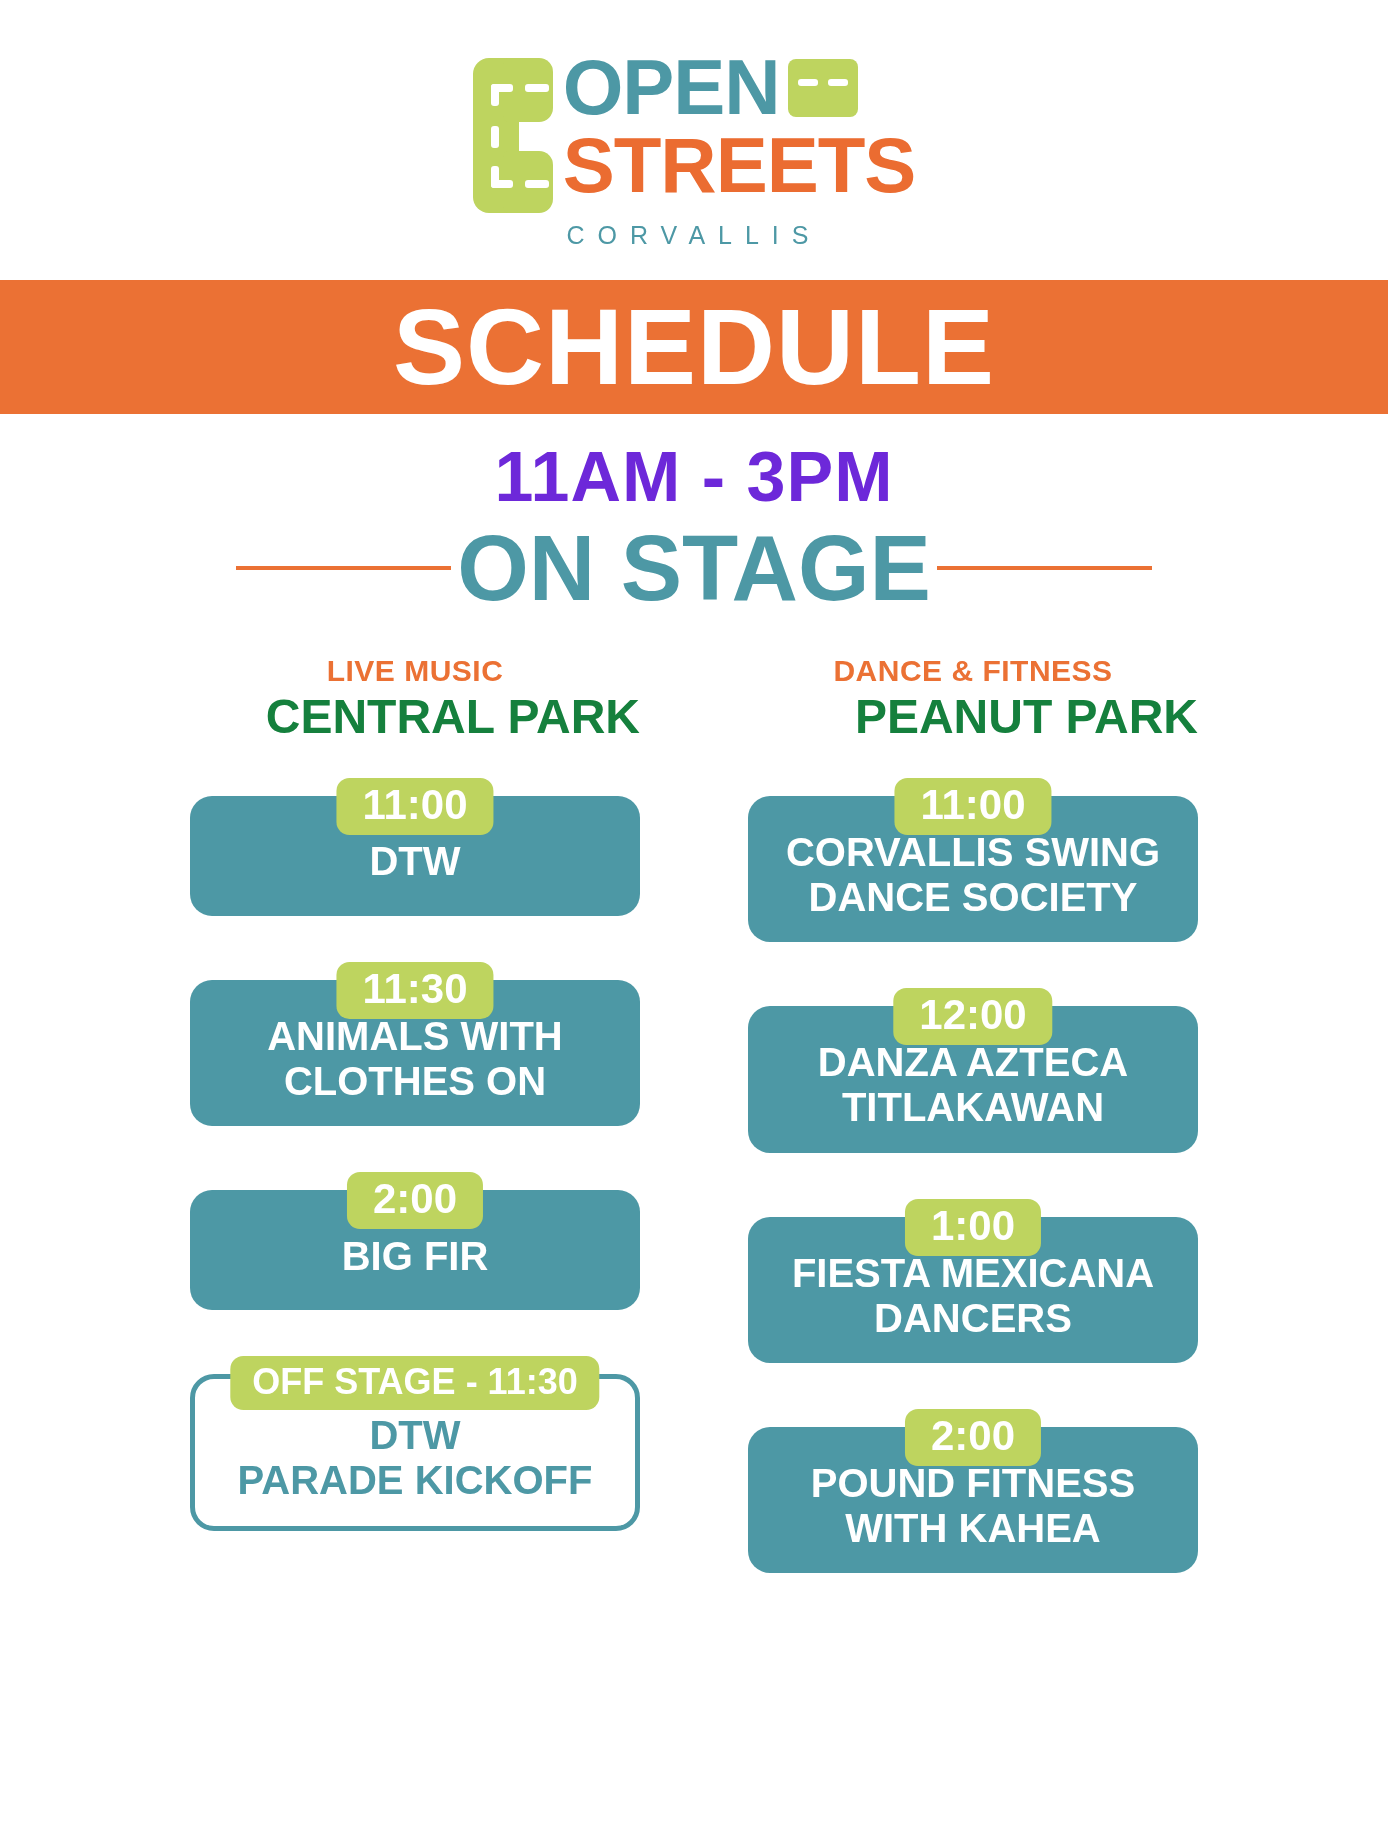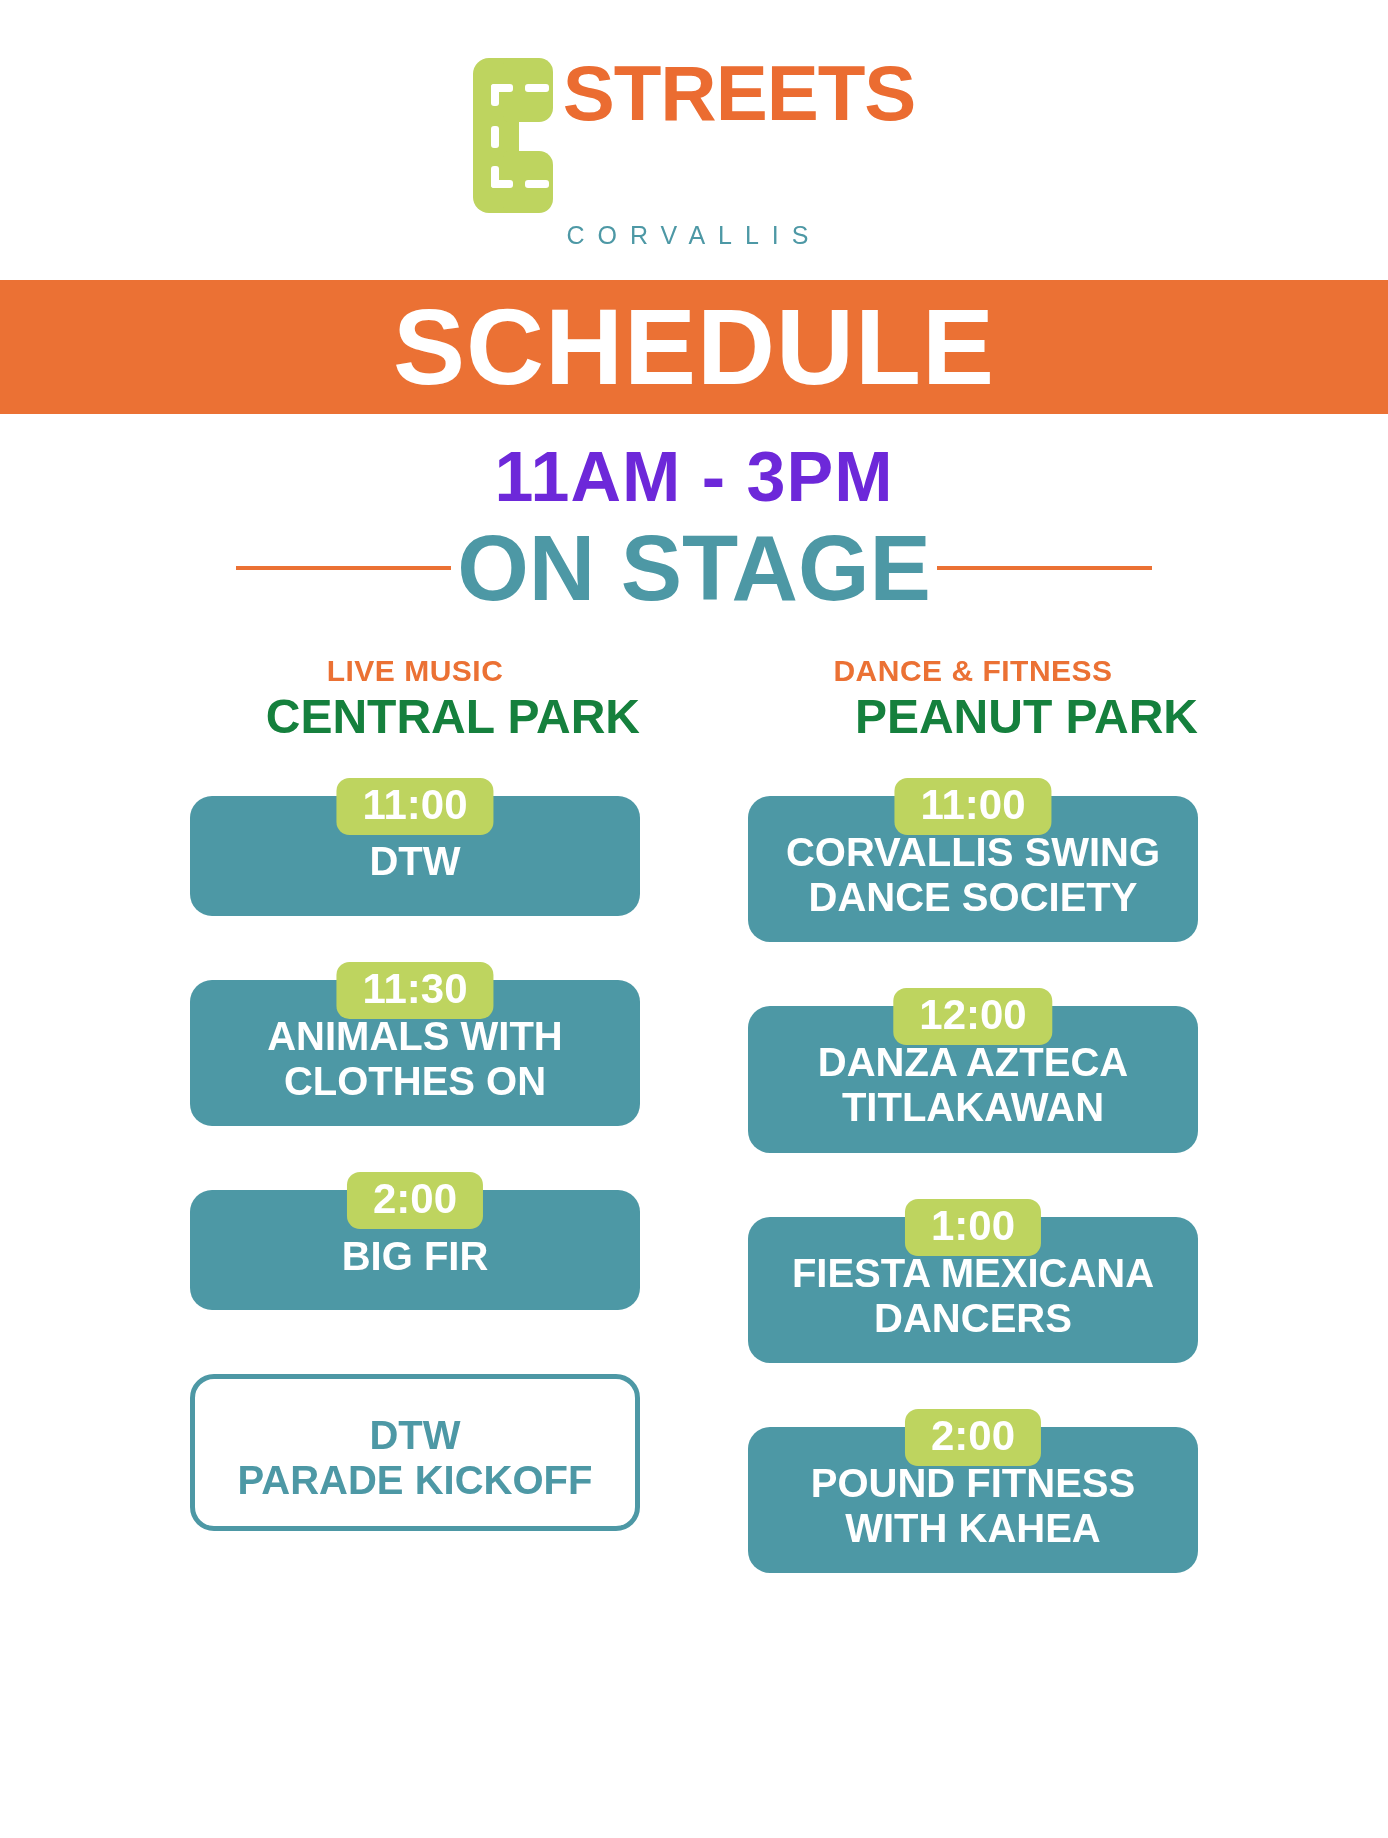--- a/index.html
+++ b/index.html
@@ -260,20 +260,27 @@
         <div class="dash" style="left:18px;  top:26px;  width:22px; height:8px;"></div>
         <div class="dash" style="left:52px;  top:26px;  width:24px; height:8px;"></div>
         <div class="dash" style="left:18px;  top:68px;  width:8px;  height:22px;"></div>
         <div class="dash" style="left:46px;  top:64px;  width:30px; height:8px;"></div>
         <div class="dash" style="left:18px;  top:108px; width:8px;  height:22px;"></div>
         <div class="dash" style="left:18px;  top:122px; width:22px; height:8px;"></div>
         <div class="dash" style="left:52px;  top:122px; width:24px; height:8px;"></div>
       </div>
 
       <div class="logo-word-col">
+        <div class="logo-row-1">
+          <span class="logo-open">OPEN</span>
+          <span class="logo-green-block">
+            <span class="d" style="left:10px; top:20px; width:20px;"></span>
+            <span class="d" style="left:40px; top:20px; width:20px;"></span>
+          </span>
+        </div>
         <span class="logo-streets">STREETS</span>
       </div>
 
     </div>
     <div class="logo-corvallis">CORVALLIS</div>
   </div>
 </div>
 
 <div class="banner">
   <span class="banner-title">SCHEDULE</span>
@@ -311,20 +318,21 @@
       </div>
 
       <div class="card">
         <span class="card-badge">2:00</span>
         <div class="card-body">
           <span class="card-text">BIG FIR</span>
         </div>
       </div>
 
       <div class="card outline">
+        <span class="card-badge wide">OFF STAGE - 11:30</span>
         <div class="card-body">
           <span class="card-text">DTW
 PARADE KICKOFF</span>
         </div>
       </div>
 
     </div>
   </div>
 
   <div class="col">

